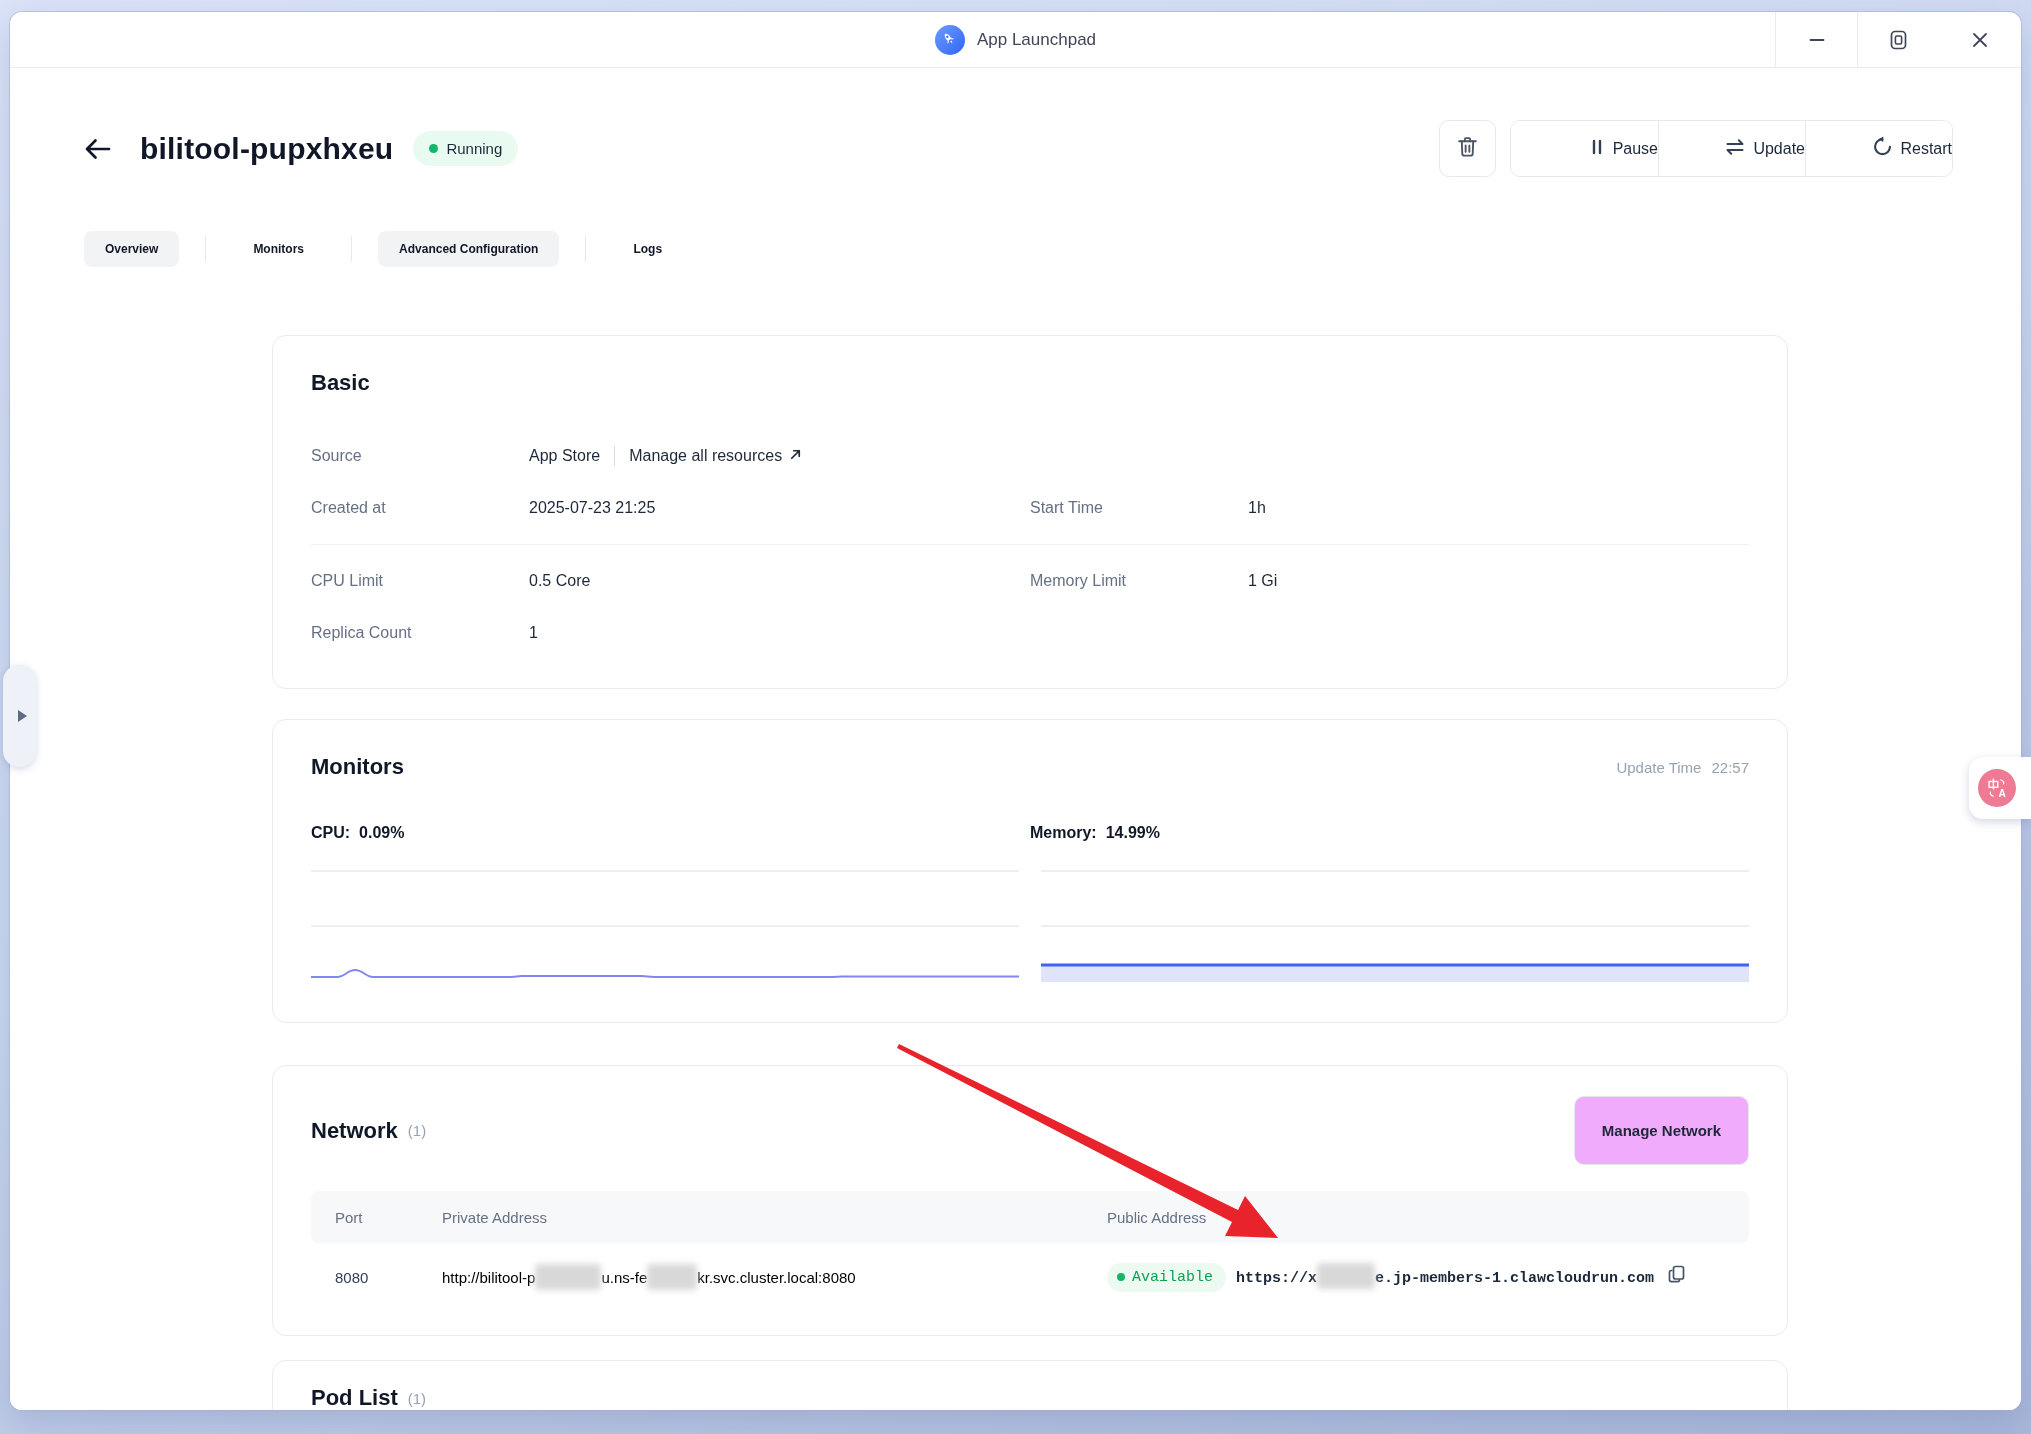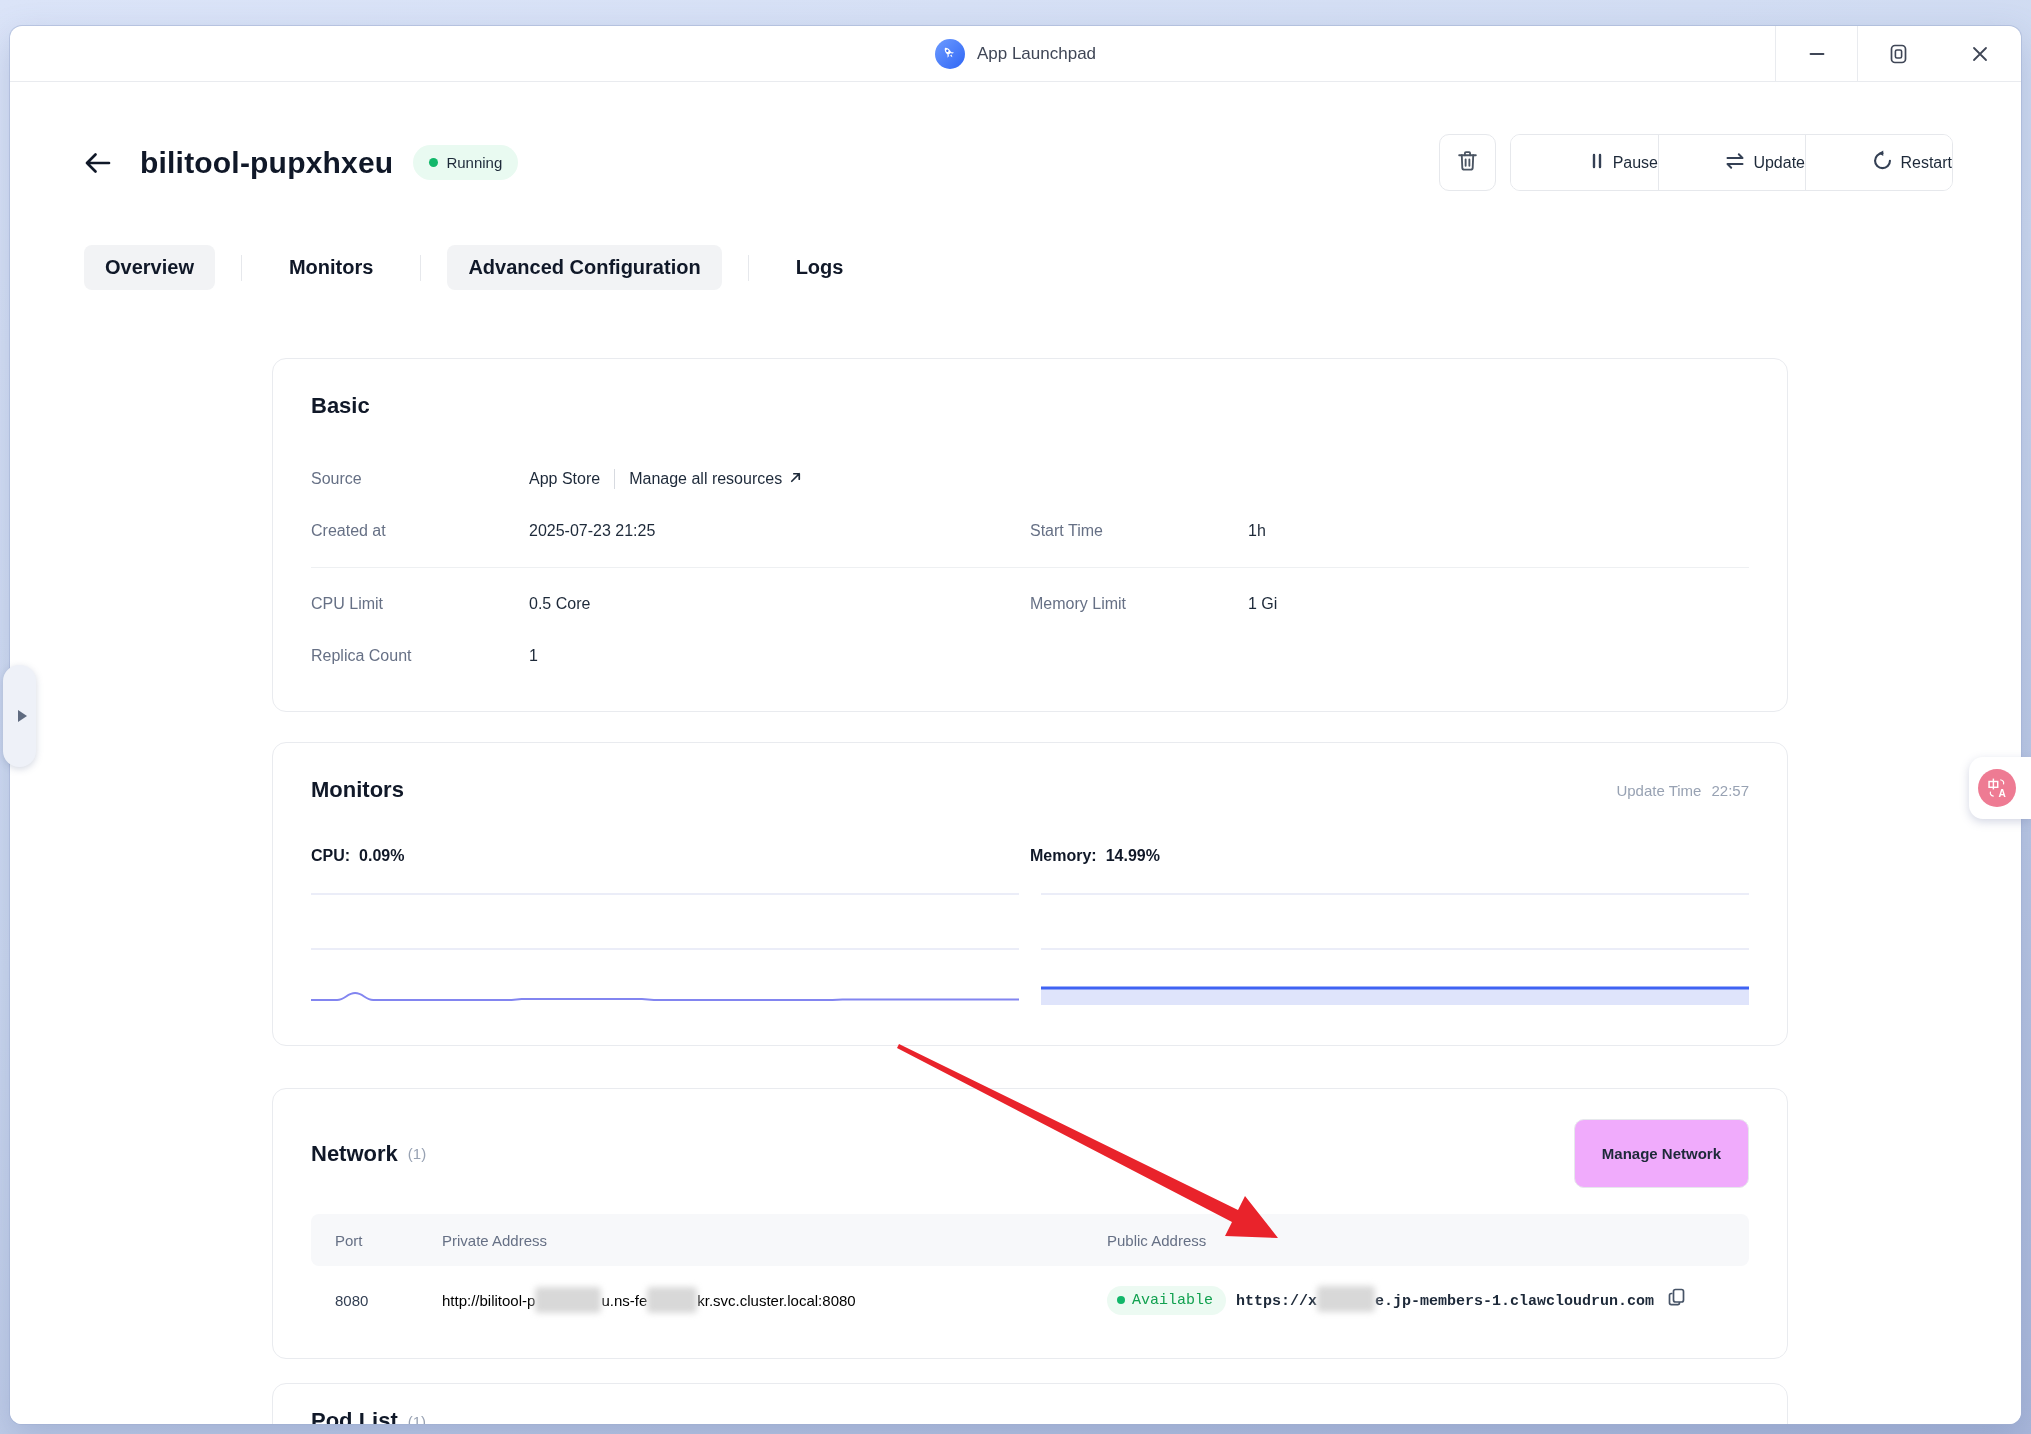--- a/index.html
+++ b/index.html
@@ -7,21 +7,21 @@
   body {
     font-family: "Liberation Sans", sans-serif;
     background: linear-gradient(160deg, #dbe4f8 0%, #cdd9f0 45%, #a9b7da 100%);
     position: relative;
     overflow: hidden;
     color: #101828;
   }
 
   
   .window {
-    position: absolute; left: 10px; top: 26px; width: 2011px; height: 1398px;
+    position: absolute; left: 10px; top: 12px; width: 2011px; height: 1398px;
     background: #fff; border-radius: 12px;
     box-shadow: 0 0 0 1px rgba(160,175,210,.55), 0 12px 34px rgba(90,110,160,.28);
     overflow: hidden; display: flex; flex-direction: column;
   }
   .titlebar {
     height: 56px; flex: 0 0 auto; border-bottom: 1px solid #e9ebef;
     display: flex; align-items: center; justify-content: center; position: relative;
   }
   .titlebar-title { display: flex; gap: 12px; align-items: center; font-size: 17px; color: #3f4656; }
   .app-icon {
@@ -52,21 +52,21 @@
   .btn-group { display: flex; border: 1px solid #e6e8ec; border-radius: 10px; overflow: hidden; height: 57px; background: #fff; }
   .group-btn {
     width: 147px; display: flex; align-items: center; justify-content: flex-end; gap: 7px;
     font-size: 16px; color: #1d2939; cursor: pointer; background: #fff; border: none;
     font-family: inherit;
   }
   .group-btn + .group-btn { border-left: 1px solid #e6e8ec; }
 
   
   .tabs { display: flex; align-items: center; margin: 54px 0 0 74px; }
-  .tab { padding: 11px 21px; font-size: 20px; font-weight: 600; color: #101828; border-radius: 8px; cursor: pointer; white-space: nowrap; }
+  .tab { padding: 11px 21px; font-size: 12px; font-weight: 600; color: #101828; border-radius: 8px; cursor: pointer; white-space: nowrap; }
   .tab.filled { background: #f2f3f5; }
   .tab-sep { width: 1px; height: 26px; background: #e6e8ec; margin: 0 26px; }
 
   
   .cards { margin: 68px 0 0 262px; width: 1516px; }
   .card { border: 1px solid #e9ebef; border-radius: 14px; background: #fff; }
   .card-title { font-size: 22px; font-weight: 700; color: #101828; }
   .count { font-size: 15px; color: #98a2b3; margin-left: 10px; font-weight: 400; }
 
   .card.basic { padding: 34px 38px 29px; }

